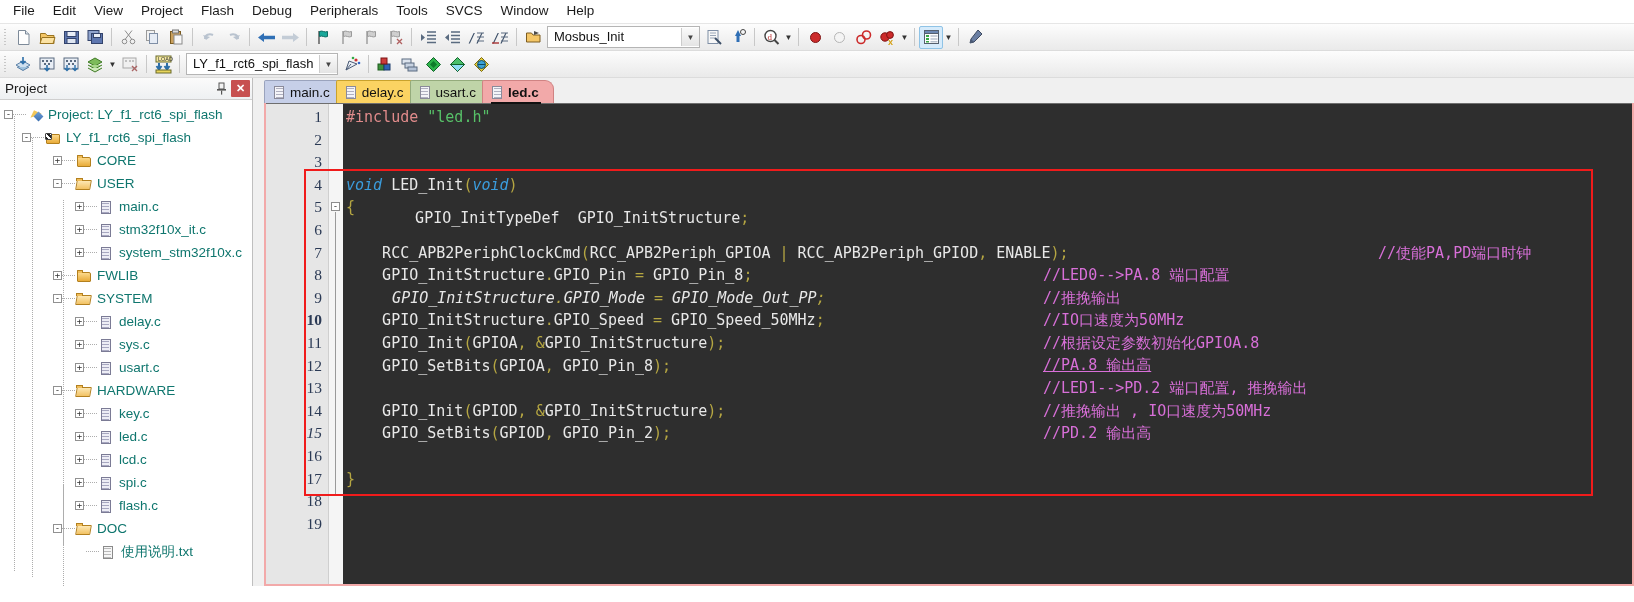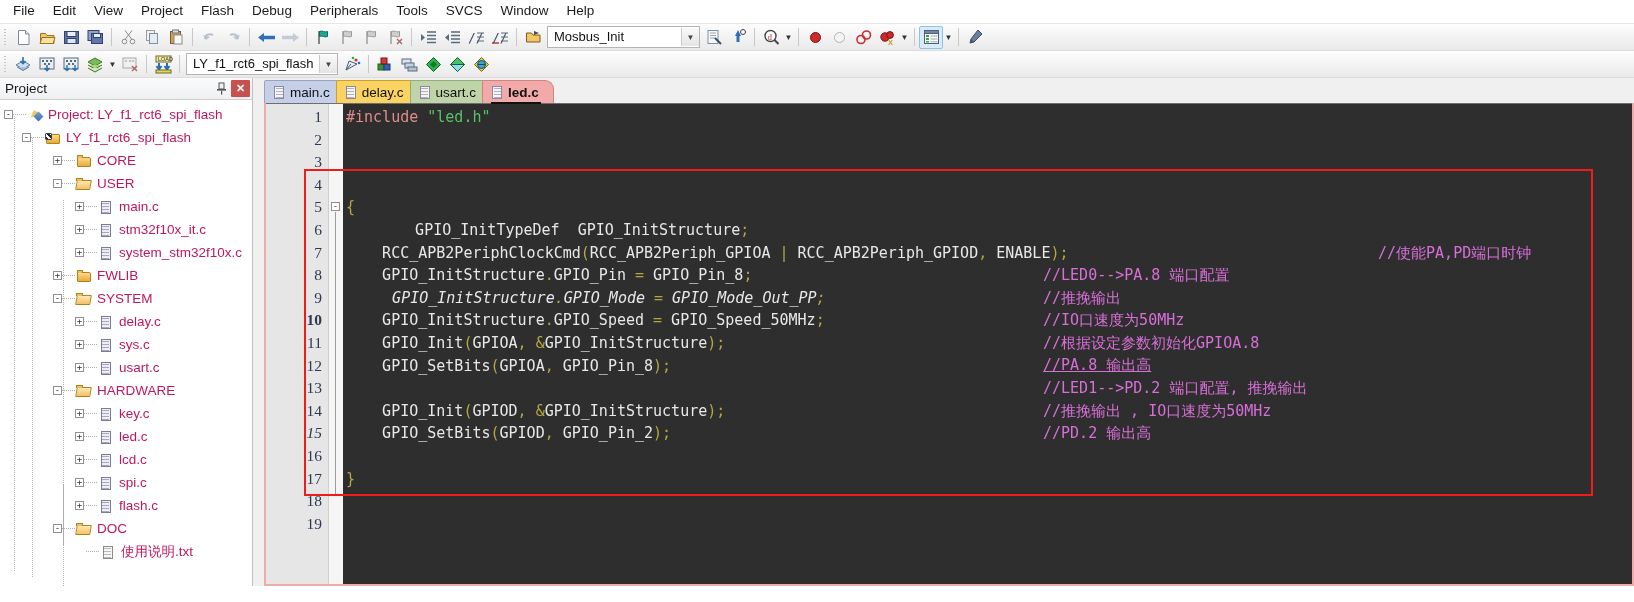--- a/index.html
+++ b/index.html
@@ -70,21 +70,21 @@
     border-bottom:1px solid #cfcfcf;
   }
   #proj-title{font-size:13.5px;color:#1b1b1b;padding-left:5px;flex:1;}
   .hdr-btn{width:20px;height:19px;display:flex;align-items:center;justify-content:center;}
   .hdr-btn.close{background:#c75050;color:#fff;font-size:11px;font-weight:bold;
     width:19px;height:17px;margin-right:2px;border-radius:1px;}
   #proj-tree{
     flex:1;overflow:hidden;background:#fff;padding-top:3px;position:relative;
   }
   .tnode{height:23px;display:flex;align-items:center;white-space:nowrap;}
-  .tnode .lbl{font-size:13.5px;color:#be185d;padding-left:4px;line-height:23px;}
+  .tnode .lbl{font-size:13.5px;color:#0f766e;padding-left:4px;line-height:23px;}
   .expander{
     width:9px;height:9px;border:1px solid #919191;background:#fff;
     display:flex;align-items:center;justify-content:center;
     font-size:9px;line-height:7px;color:#333;font-family:"DejaVu Sans Mono",monospace;
     margin-right:0px;flex:0 0 auto;box-sizing:border-box;
   }
   .dots{width:13px;height:1px;
     background-image:repeating-linear-gradient(to right,#adadad 0 1px,transparent 1px 2px);
     align-self:center;}
   .vline{
@@ -793,22 +793,23 @@
             <div class="gnum" style="top: 408.8px;">19</div>
           </div>
         <div id="foldcol">
             <div class="fbox" style="top: 98.4px;">-</div>
             <div class="fline" style="top: 108.4px; height: 282.5px;"></div>
           </div>
         <div id="code">
             <div class="cline" style="position: absolute; left: 0px; right: 0px; top: 2px;"><span class="pp">#include</span> <span class="str">"led.h"</span></div>
             <div class="cline" style="position: absolute; left: 0px; right: 0px; top: 24.6px;">&nbsp;</div>
             <div class="cline" style="position: absolute; left: 0px; right: 0px; top: 47.2px;">&nbsp;</div>
+            <div class="cline" style="position: absolute; left: 0px; right: 0px; top: 69.8px;"><span class="kw">void</span>&nbsp;LED_Init<span class="op">(</span><span class="kw">void</span><span class="op">)</span></div>
             <div class="cline" style="position: absolute; left: 0px; right: 0px; top: 92.4px;"><span class="op">{</span></div>
-            <div class="cline" style="position: absolute; left: 0px; right: 0px; top: 115px; padding-left: 36px;">&nbsp;&nbsp;&nbsp;&nbsp;GPIO_InitTypeDef&nbsp;&nbsp;GPIO_InitStructure<span class="op">;</span></div>
+            <div class="cline" style="position: absolute; left: 0px; right: 0px; top: 103px; padding-left: 36px;">&nbsp;&nbsp;&nbsp;&nbsp;GPIO_InitTypeDef&nbsp;&nbsp;GPIO_InitStructure<span class="op">;</span></div>
             <div class="cline" style="position: absolute; left: 0px; right: 0px; top: 137.6px;">&nbsp;&nbsp;&nbsp;&nbsp;RCC_APB2PeriphClockCmd<span class="op">(</span>RCC_APB2Periph_GPIOA&nbsp;<span class="op">|</span>&nbsp;RCC_APB2Periph_GPIOD<span class="op">,</span>&nbsp;ENABLE<span class="op">)</span><span class="op">;</span></div>
             <div class="cmt-abs" style="left: 1035px; top: 137.6px;">//使能PA,PD端口时钟</div>
             <div class="cline" style="position: absolute; left: 0px; right: 0px; top: 160.2px;">&nbsp;&nbsp;&nbsp;&nbsp;GPIO_InitStructure<span class="op">.</span>GPIO_Pin&nbsp;<span class="op">=</span>&nbsp;GPIO_Pin_8<span class="op">;</span></div>
             <div class="cmt-abs" style="left: 700px; top: 160.2px;">//LED0--&gt;PA.8 端口配置</div>
             <div class="cline" style="position: absolute; left: 10px; right: 0px; top: 182.8px; font-style: italic;">&nbsp;&nbsp;&nbsp;&nbsp;GPIO_InitStructure<span class="op">.</span>GPIO_Mode&nbsp;<span class="op">=</span>&nbsp;GPIO_Mode_Out_PP<span class="op">;</span></div>
             <div class="cmt-abs" style="left: 700px; top: 182.8px;">//推挽输出</div>
             <div class="cline" style="position: absolute; left: 0px; right: 0px; top: 205.4px;">&nbsp;&nbsp;&nbsp;&nbsp;GPIO_InitStructure<span class="op">.</span>GPIO_Speed&nbsp;<span class="op">=</span>&nbsp;GPIO_Speed_50MHz<span class="op">;</span></div>
             <div class="cmt-abs" style="left: 700px; top: 205.4px;">//IO口速度为50MHz</div>
             <div class="cline" style="position: absolute; left: 0px; right: 0px; top: 228px;">&nbsp;&nbsp;&nbsp;&nbsp;GPIO_Init<span class="op">(</span>GPIOA<span class="op">,</span>&nbsp;<span class="op">&amp;</span>GPIO_InitStructure<span class="op">)</span><span class="op">;</span></div>
             <div class="cmt-abs" style="left: 700px; top: 228px;">//根据设定参数初始化GPIOA.8</div>

